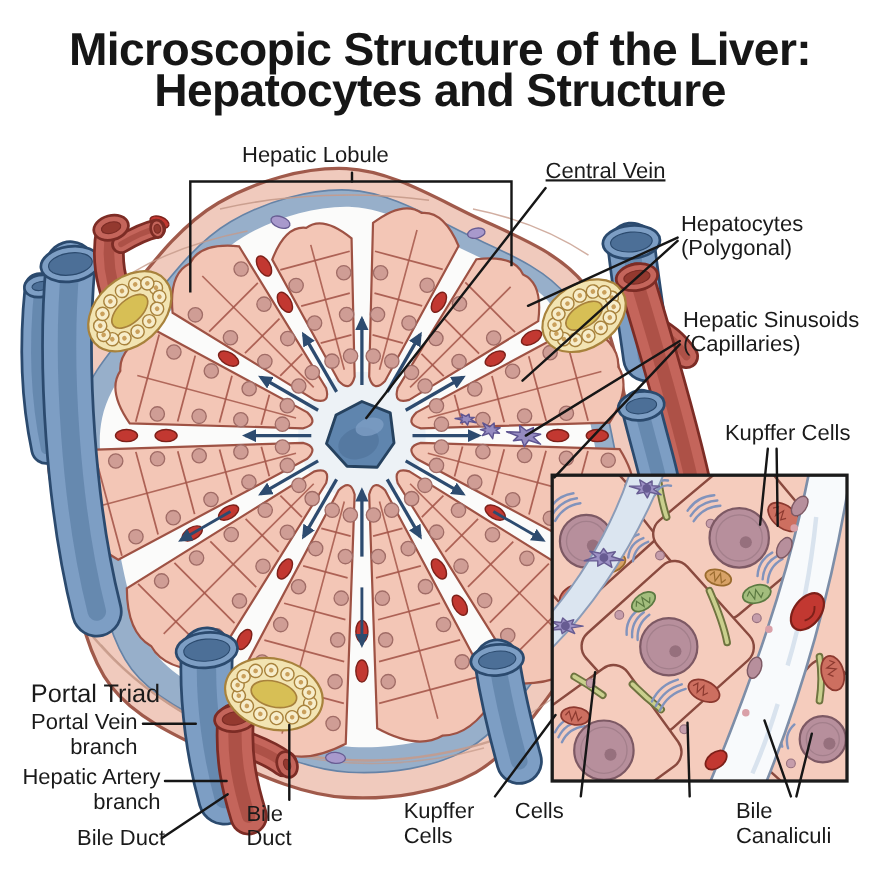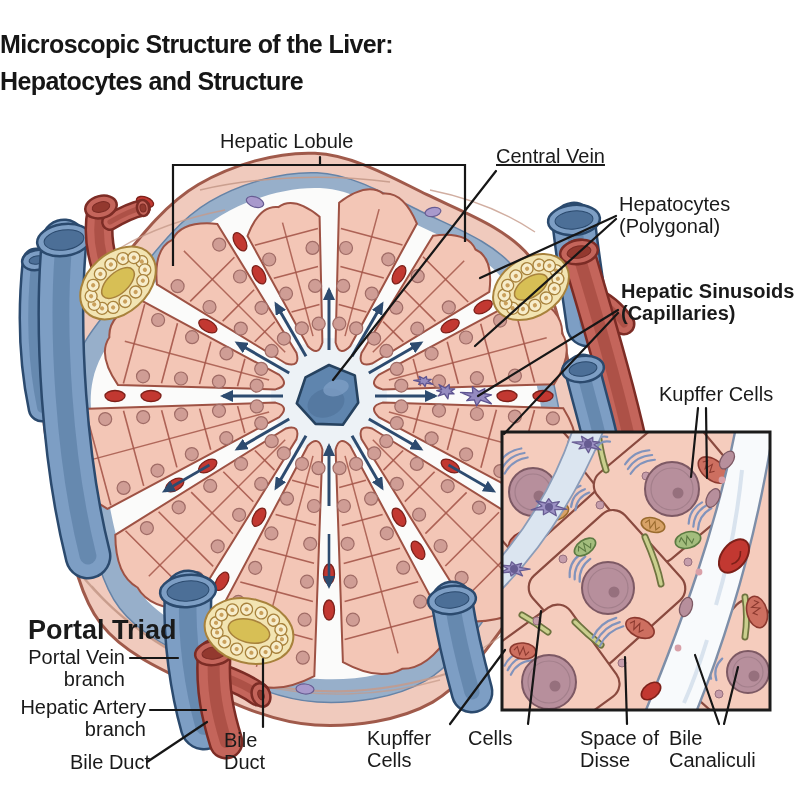--- a/index.html
+++ b/index.html
@@ -1,27 +1,27 @@
 <!DOCTYPE html>
 <html><head>
 <meta charset="utf-8">
 <style>
   html,body{margin:0;padding:0;}
   body{width:800px;height:800px;position:relative;overflow:hidden;background:#ffffff;
        font-family:"Liberation Sans", sans-serif;}
   .stage{position:absolute;inset:0;}
-  .title{position:absolute;top:26px;left:0;right:0;
-         font-weight:bold;font-size:25px;line-height:37px;letter-spacing:-0.6px;color:#161616;}
+  .title{position:absolute;top:26px;left:0;right:0;text-align:center;
+         font-weight:bold;font-size:42px;line-height:37px;letter-spacing:-0.6px;color:#161616;}
   .title span{display:block;}
   svg#art{position:absolute;left:0;top:0;}
   .lbl{position:absolute;font-size:20px;line-height:22px;color:#1a1a1a;white-space:nowrap;}
   .lbl span{display:block;}
   .c{text-align:left;}
   .r{text-align:right;}
-  .b{font-weight:bold;font-size:27px;}
+  .b{font-weight:normal;font-size:23px;}
 </style>
 </head>
 <body>
 
 <div class="stage">
 
   <div class="title">
     <span>Microscopic Structure of the Liver:</span>
     <span>Hepatocytes and Structure</span>
   </div>
@@ -583,21 +583,21 @@
   <div class="lbl c" style="left:220px;top:130px;width:200px;">
       <span>Hepatic Lobule</span>
     </div>
   <div class="lbl" style="left:496px;top:145px;text-decoration:underline;">
       <span>Central Vein</span>
     </div>
   <div class="lbl" style="left:619px;top:193px;">
       <span>Hepatocytes</span>
       <span>(Polygonal)</span>
     </div>
-  <div class="lbl" style="left:621px;top:280px;font-weight:bold;">
+  <div class="lbl" style="left:621px;top:280px;">
       <span>Hepatic Sinusoids</span>
       <span>(Capillaries)</span>
     </div>
   <div class="lbl" style="left:659px;top:383px;">
       <span>Kupffer Cells</span>
     </div>
   <div class="lbl b" style="left:28px;top:619px;">
       <span>Portal Triad</span>
     </div>
   <div class="lbl r" style="left:20px;top:646px;width:105px;">
@@ -615,21 +615,17 @@
       <span>Bile</span>
       <span>Duct</span>
     </div>
   <div class="lbl c" style="left:367px;top:727px;width:100px;">
       <span>Kupffer</span>
       <span>Cells</span>
     </div>
   <div class="lbl c" style="left:468px;top:727px;width:120px;">
       <span>Cells</span>
     </div>
-  <div class="lbl c" style="left:580px;top:727px;width:100px;">
-      <span>Space of</span>
-      <span>Disse</span>
-    </div>
   <div class="lbl c" style="left:669px;top:727px;width:120px;">
       <span>Bile</span>
       <span>Canaliculi</span>
     </div>
 </div>
 
 </body></html>

